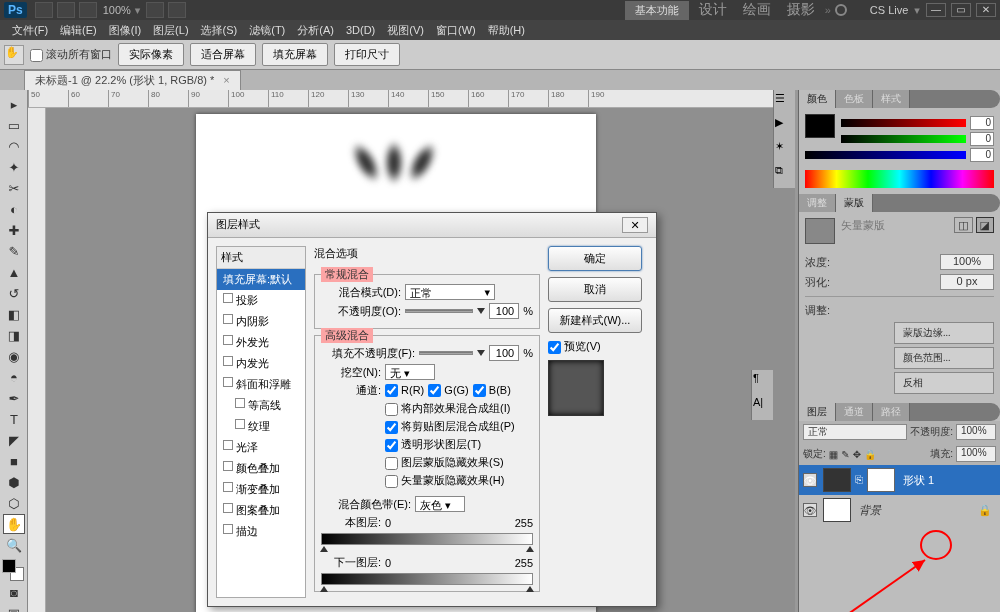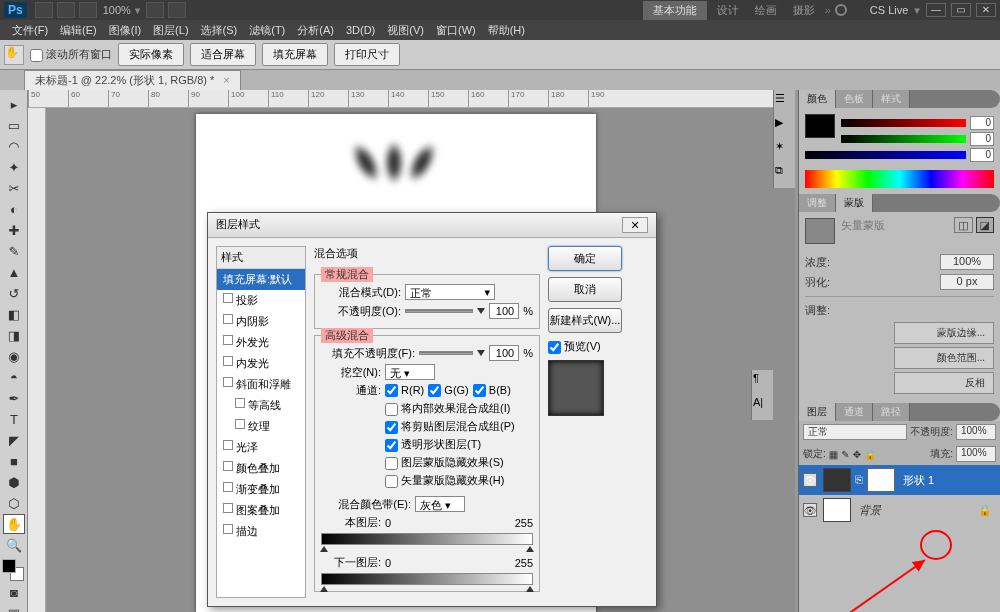--- a/index.html
+++ b/index.html
@@ -6,21 +6,21 @@
   body { width: 1000px; height: 612px; background: #999; overflow: hidden; position: relative; font-size: 11px; }
   
   
   .titlebar { height: 20px; background: #3a3a3a; color: #ccc; display: flex; align-items: center; padding: 0 4px; }
   .ps-logo { background: #0a395a; color: #5bb6ff; font-weight: bold; padding: 1px 4px; border-radius: 2px; margin-right: 8px; font-size: 12px; }
   .titlebar .title-tools { display:flex; gap:4px; }
   .title-tool { width:18px; height:16px; border:1px solid #555; background:#444; display:inline-block; }
   .zoom-label { margin-left:6px; color:#bbb; }
   .title-right { margin-left:auto; display:flex; align-items:center; gap:4px; }
   .basic-func { background:#666; color:#ddd; padding:2px 10px; font-size:11px; }
-  .title-link { color:#999; padding:0 6px; font-size:11px; }
+  .title-link { color:#999; padding:0 6px; font-size:14px; }
   .cslive { color:#ccc; margin-left:6px;padding-left:10px; }
   .wincontrols span { display:inline-block; width:20px; height:14px; border:1px solid #666; margin-left:2px; text-align:center; line-height:12px; font-size:10px;}
   .ring { display:inline-block; width:12px; height:12px; border:2px solid #888; border-radius:50%; margin-right:3px; vertical-align:middle; }
   
   
   .menubar { height: 20px; background: #434343; color: #ddd; display: flex; align-items:center; padding: 0 6px; font-size: 11px; }
   .menubar span { padding: 0 6px; }
   
   
   .optionsbar { height: 30px; background: #ccc; color: #333; display:flex; align-items:center; padding:0 4px; gap:6px; border-bottom:1px solid #888; }
@@ -60,21 +60,21 @@
   .slider-row { display:flex; align-items:center; gap:4px; margin:2px 0;}
   .slider-row .grad { height:8px; flex:1; }
   .slider-row .val { width:24px; height:14px; background:#fff; border:1px solid #888; font-size:10px; text-align:right; padding-right:2px; }
   .color-swatch { width:30px; height:24px; border:1px solid #333; background:#000; float:left; margin-right:6px;}
   .spectrum { height:18px; margin-top:6px; background:linear-gradient(to right,red,yellow,lime,cyan,blue,magenta,red); }
   
   .mask-panel { padding:6px; }
   .mask-thumb { width:30px;height:26px;background:#888;border:1px solid #555; float:left; margin-right:6px; }
   .mask-row { display:flex; justify-content:space-between; margin:4px 0; align-items:center;}
   .mask-row .valbox { width:54px; height:16px; background:#eee; border:1px solid #888; text-align:center; }
-  .graybtn { background:#cfcfcf; border:1px solid #888; padding:3px 8px; font-size:10px; margin:3px 0; display:block; width:100px; margin-left:auto; text-align:right; }
+  .graybtn { background:#cfcfcf; border:1px solid #888; padding:3px 8px; font-size:10px; margin:3px 0; display:block; width:100px; margin-left:auto; text-align:left;font-family:Liberation Serif, serif; }
   
   .layers-panel { }
   .layer-head { display:flex; padding:3px 4px; background:#b3b3b3; align-items:center; gap:3px; font-size:10px;}
   .layer-head .sel { flex:1; height:16px; background:#eee; border:1px solid #888; padding:0 4px;}
   .layer-list { }
   .layer-row { display:flex; align-items:center; height:30px; padding:2px 4px; }
   .layer-row.active { background:#2a6fbf; color:#fff; }
   .eye { width:14px; height:14px; background:#ddd; border:1px solid #666; display:flex;align-items:center;justify-content:center; margin-right:6px; font-size:10px;}
   .lthumb { width:28px; height:24px; background:#333; border:1px solid #444; margin-right:2px; }
   .lthumb.white { background:#fff; }
@@ -94,21 +94,21 @@
   .stylelist .it .cb { width:10px;height:10px; border:1px solid #888; background:#fff;}
   .midcol { flex:1; }
   .group { border:1px solid #aaa; margin-bottom:6px; padding:6px; position:relative; }
   .group .gt { position:absolute; top:-8px; left:6px; background:#fca5a5; padding:0 4px; color:#333; }
   .row { display:flex; align-items:center; gap:4px; margin:3px 0; font-size:11px; }
   .row label { text-align:right; }
   .row .sel, .row .inp { border:1px solid #888; background:#fff; padding:1px 4px; height:16px; }
   .row .slider { height:4px; background:linear-gradient(#666,#bbb); flex:1; border:1px solid #888; }
   .row .tri { width:0;height:0; border-left:4px solid transparent;border-right:4px solid transparent;border-top:6px solid #333; }
   .rightcol { width:100px; }
-  .dbtn { display:block; width:74px; background:linear-gradient(#fdfdfd,#e0e0e0); border:1px solid #777; border-radius:3px; padding:4px 0; margin-bottom:6px; text-align:center; font-size:11px;}
+  .dbtn { display:block; width:94px; background:linear-gradient(#fdfdfd,#e0e0e0); border:1px solid #777; border-radius:3px; padding:4px 0; margin-bottom:6px; text-align:center; font-size:11px;}
   .dbtn.prim { border-color:#4a7db3; box-shadow:0 0 2px #4a7db3; }
   .prev-swatch { width:56px;height:56px; background:#555; border:1px solid #333; margin-top:6px; box-shadow:inset 0 0 6px #000;}
   .grad-strip { height:12px; background:linear-gradient(to right, #000, #fff); border:1px solid #888; position:relative;}
   .grad-strip .m { position:absolute; width:0;height:0; border-left:4px solid transparent;border-right:4px solid transparent;border-bottom:6px solid #333; top:12px;}
   
   
   .anno { position:absolute; pointer-events:none; }
   .anno-circle { position:absolute; width:32px; height:30px; border:2px solid red; border-radius:50%; }
   .anno svg { position:absolute; }
   

